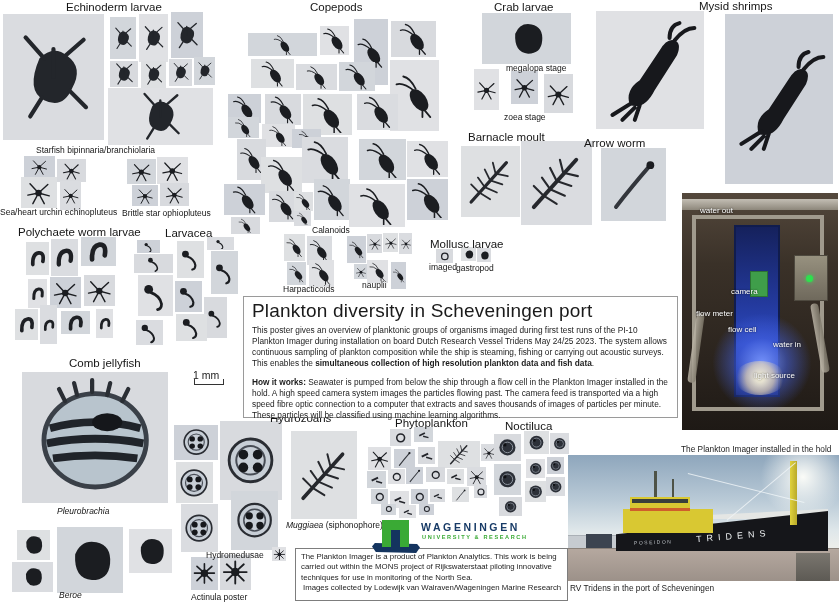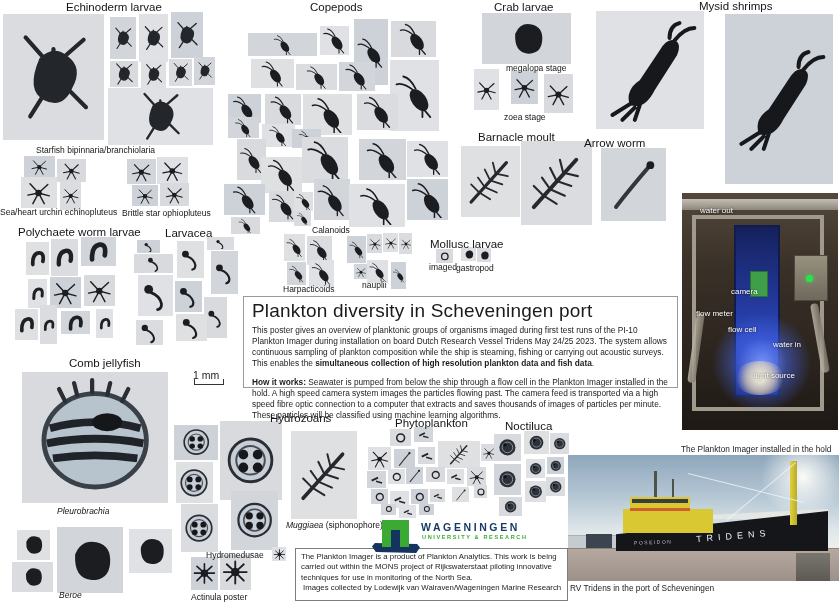--- a/index.html
+++ b/index.html
@@ -4,21 +4,21 @@
 <style>
   html,body{margin:0;padding:0;background:#888;}
   .poster{position:relative;width:840px;height:603px;background:#ffffff;overflow:hidden;
           font-family:"Liberation Sans",sans-serif;color:#111;}
   .h{position:absolute;font-size:11.5px;color:#151515;white-space:nowrap;}
   .lab{position:absolute;font-size:8.5px;color:#151515;white-space:nowrap;}
   .it{font-style:italic;}
   .thumb{position:absolute;display:flex;align-items:center;justify-content:center;overflow:hidden;}
   .thumb svg{width:92%;height:92%;}
   
-  .mainbox{position:absolute;left:243px;top:296px;width:435px;height:92px;background:#fff;
+  .mainbox{position:absolute;left:243px;top:296px;width:435px;height:122px;background:#fff;
            border:1px solid #9a9a9a;box-sizing:border-box;padding:3px 8px 4px 8px;z-index:5;}
   .mainbox .title{font-size:19px;font-weight:400;color:#1a1a1a;letter-spacing:.2px;margin:0 0 3px 0;}
   .mainbox .body{font-size:8.3px;line-height:1.33;color:#1c1c1c;}
   .mainbox .gap{height:8px;}
   .b{font-weight:bold;margin-top:39px;}
   
   .creditbox{position:absolute;left:295px;top:548px;width:273px;height:53px;background:#fff;
              border:1px solid #7d7d7d;box-sizing:border-box;padding:3px 5px;font-size:7.8px;
              line-height:1.32;color:#1c1c1c;z-index:5;}
   
@@ -815,21 +815,21 @@
         <svg viewBox="0 0 40 40" preserveAspectRatio="xMidYMid meet">
           <use href="#sym-o"></use>
         </svg>
       </div>
     </div>
 
   <div class="h" style="left:66px;top:1px;">Echinoderm larvae</div>
   <div class="h" style="left:310px;top:1px;">Copepods</div>
   <div class="h" style="left:494px;top:1px;">Crab larvae</div>
   <div class="h" style="left:699px;top:0px;">Mysid shrimps</div>
-  <div class="h" style="left:478px;top:131px;">Barnacle moult</div>
+  <div class="h" style="left:468px;top:131px;">Barnacle moult</div>
   <div class="h" style="left:584px;top:137px;text-align:right;">Arrow worm</div>
   <div class="h" style="left:18px;top:226px;">Polychaete worm larvae</div>
   <div class="h" style="left:165px;top:227px;">Larvacea</div>
   <div class="h" style="left:430px;top:238px;">Mollusc larvae</div>
   <div class="h" style="left:69px;top:357px;">Comb jellyfish</div>
   <div class="h" style="left:226px;top:412px;padding-left:44px;">Hydrozoans</div>
   <div class="h" style="left:395px;top:417px;">Phytoplankton</div>
   <div class="h" style="left:505px;top:420px;">Noctiluca</div>
 
   <div class="lab" style="left:36px;top:145px;">Starfish bipinnaria/branchiolaria</div>

